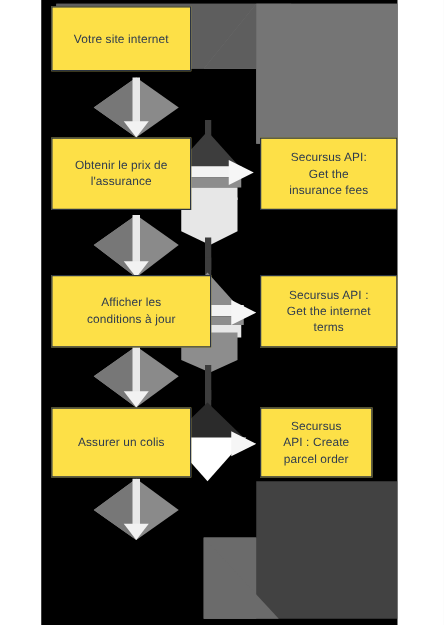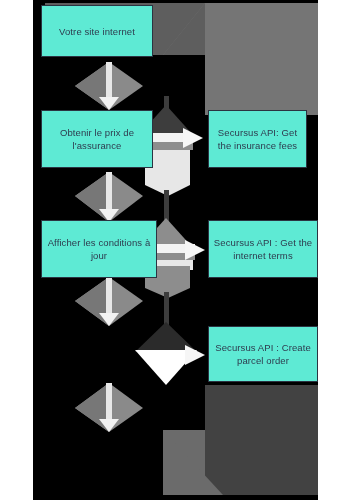--- a/index.html
+++ b/index.html
@@ -31,32 +31,32 @@
   }
   svg.layer {
     position: absolute;
     left: 0; top: 0;
     width: 285px;
     height: 500px;
     display: block;
   }
   .node {
     position: absolute;
-    background: #5eead4;
+    background: #fde047;
     border: 1px solid #2b3442;
     box-sizing: border-box;
     display: flex;
     align-items: center;
     justify-content: center;
     text-align: center;
     color: #2e3b4e;
     font-size: 9.5px;
     line-height: 13px;
     letter-spacing: 0.1px;
-    padding: 2px 4px;
+    padding: 2px 17px;
   }
   .node span { display: block; }
 </style>
 </head>
 <body>
 
 <div id="canvas">
   <div class="stage">
 
     <svg class="layer" viewBox="0 0 285 500">
@@ -137,32 +137,35 @@
     </svg>
 
     <div class="node" style="left:8px; top:5px; width:112px; height:52px;">
       <span>Votre site internet</span>
     </div>
 
     <div class="node" style="left:8px; top:110px; width:112px; height:58px;">
       <span>Obtenir le prix de l'assurance</span>
     </div>
 
-    <div class="node" style="left:8px; top:220px; width:116px; height:58px;">
+    <div class="node" style="left:8px; top:220px; width:128px; height:58px;">
       <span>Afficher les conditions à jour</span>
     </div>
 
+    <div class="node" style="left:8px; top:326px; width:112px; height:56px;">
+      <span>Assurer un colis</span>
+    </div>
 
 
-    <div class="node" style="left:175px; top:110px; width:99px; height:58px;">
+    <div class="node" style="left:175px; top:110px; width:110px; height:58px;">
       <span>Secursus API: Get the insurance fees</span>
     </div>
 
     <div class="node" style="left:175px; top:220px; width:110px; height:58px;">
       <span>Secursus API : Get the internet terms</span>
     </div>
 
-    <div class="node" style="left:175px; top:326px; width:110px; height:56px;">
+    <div class="node" style="left:175px; top:326px; width:90px; height:56px;">
       <span>Secursus API : Create parcel order</span>
     </div>
 
   </div>
 </div>
 
 </body></html>

